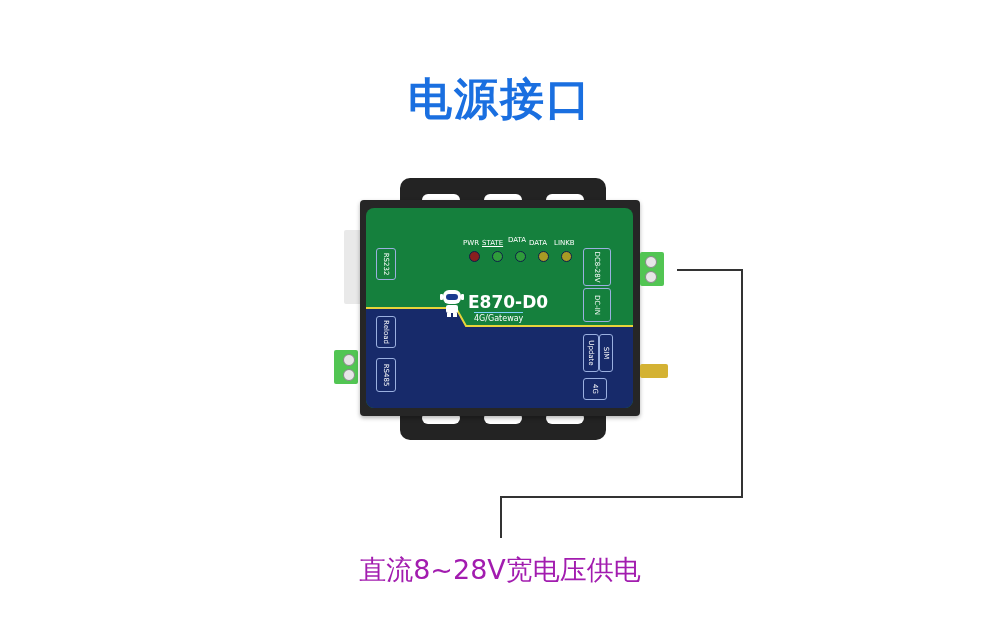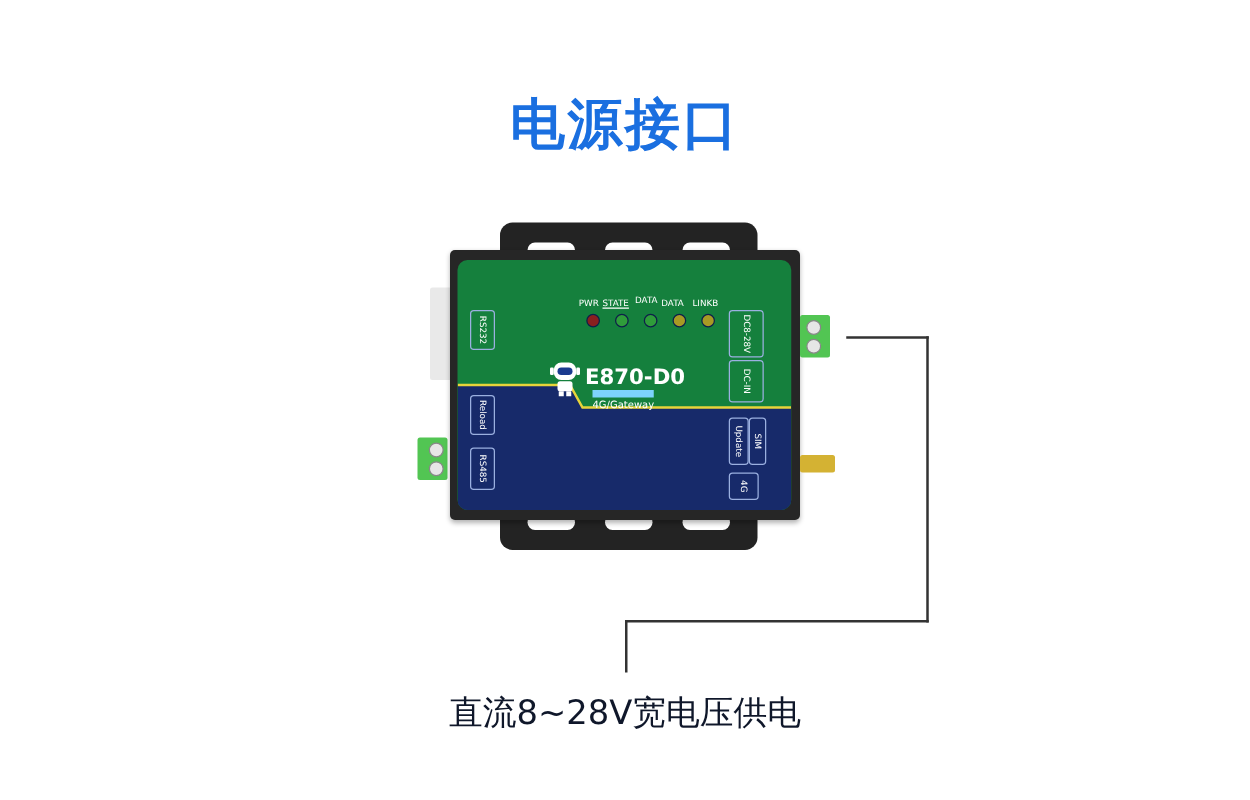--- a/index.html
+++ b/index.html
@@ -1,32 +1,32 @@
 <!DOCTYPE html>
 <html><head>
 <meta charset="utf-8">
 <style>
   html,body{margin:0;padding:0;}
   body{width:1000px;height:640px;background:#ffffff;position:relative;overflow:hidden;font-family:"DejaVu Sans","Liberation Sans",sans-serif;}
   .title{position:absolute;left:0;width:1000px;top:58px;text-align:center;font-size:44px;font-weight:bold;color:#1a6fe0;letter-spacing:2px;margin-top:12px;}
-  .caption{position:absolute;left:0;width:1000px;top:552px;text-align:center;font-size:27px;color:#0f172a;}
+  .caption{position:absolute;left:0;width:1000px;top:552px;text-align:center;font-size:27px;color:#a21caf;}
   .device{position:absolute;left:330px;top:178px;width:350px;height:262px;}
   .ear{position:absolute;left:70px;width:206px;height:36px;background:#232323;border-radius:10px;}
   .ear.top{top:0;}
   .ear.bot{top:226px;}
   .slot{position:absolute;width:38px;height:12px;background:#fff;border-radius:6px;}
   .body{position:absolute;left:30px;top:22px;width:280px;height:216px;background:#262626;border-radius:4px;box-shadow:0 2px 4px rgba(0,0,0,.3);}
   .panel{position:absolute;left:36px;top:30px;width:267px;height:200px;background:#15803d;border-radius:8px;overflow:hidden;}
   .panel-lower{position:absolute;left:0;top:0;width:100%;height:100%;}
   .lbl{position:absolute;font-size:7px;color:#fff;white-space:nowrap;}
   .vbox{position:absolute;border:1px solid #9bb0e0;border-radius:3px;color:#fff;font-size:7px;display:flex;align-items:center;justify-content:center;}
   .vtxt{transform:rotate(90deg);white-space:nowrap;}
   .led{position:absolute;width:9px;height:9px;border-radius:50%;top:43px;border:1px solid #0e1f4a;}
   .model{position:absolute;left:102px;top:84px;font-size:17px;font-weight:bold;color:#fff;}
-  .sub{position:absolute;left:108px;top:104px;font-size:8px;color:#fff;border-top:6px solid #7dd3fc;padding-top:1px;}
+  .sub{position:absolute;left:108px;top:104px;font-size:8px;color:#fff;border-top:1px solid #7dd3fc;padding-top:1px;}
   .term{position:absolute;width:24px;height:34px;background:#52c553;border-radius:2px;}
   .screw{position:absolute;width:10px;height:10px;border-radius:50%;background:#e6e6e6;border:1px solid #888;}
   .db9{position:absolute;left:14px;top:52px;width:18px;height:74px;background:#e9e9e9;border-radius:2px;}
   .sma{position:absolute;left:310px;top:186px;width:28px;height:14px;background:#d4b233;border-radius:2px;}
   .line{position:absolute;background:#333;}
 </style>
 </head>
 <body>
 
 <div class="title">电源接口</div>

